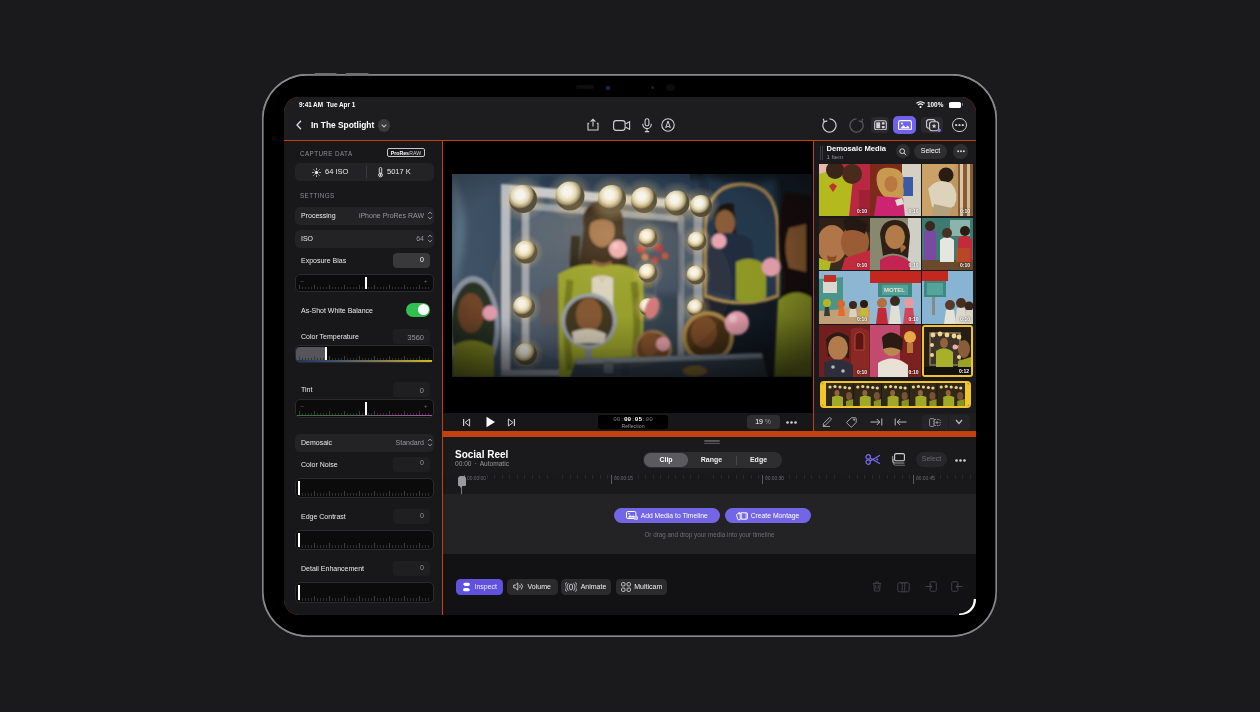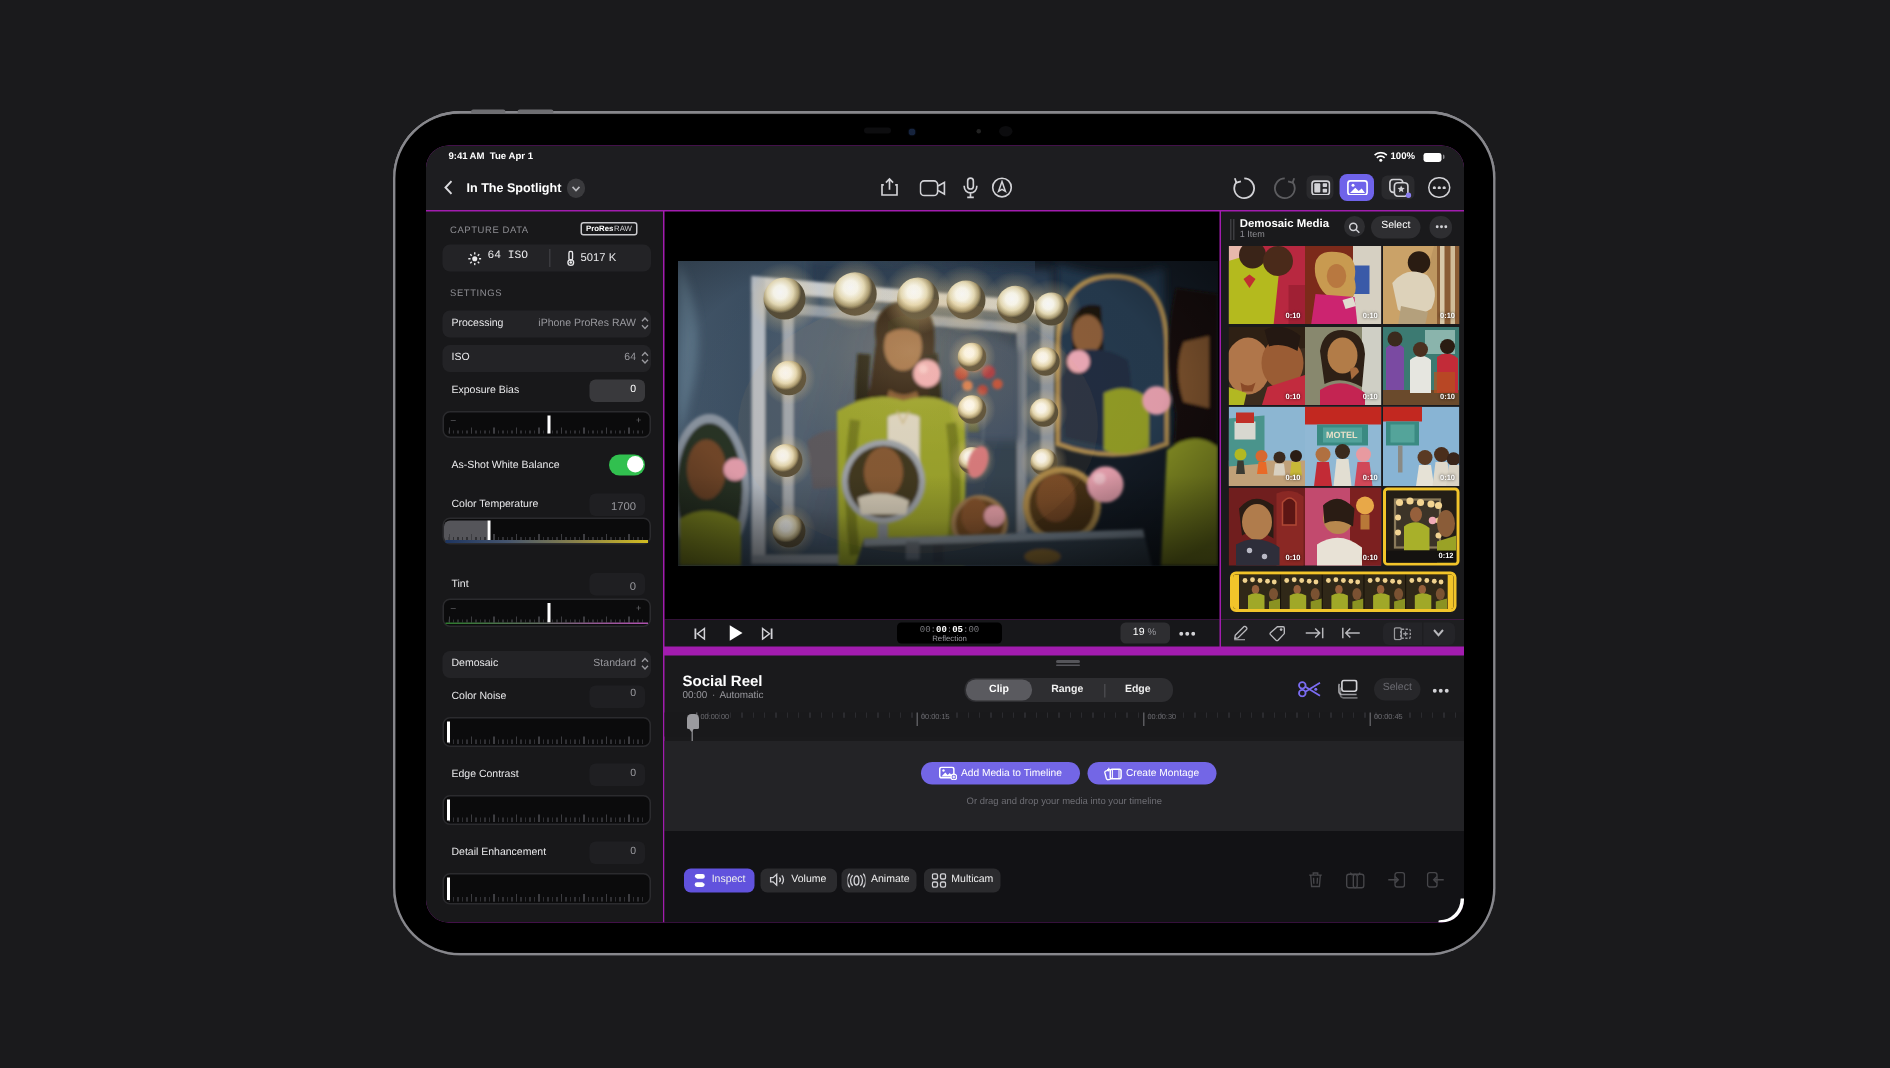--- a/index.html
+++ b/index.html
@@ -3,21 +3,21 @@
 <meta charset="utf-8">
 <style>
   * { margin:0; padding:0; box-sizing:border-box; -webkit-font-smoothing: antialiased; }
   html,body { width:1260px; height:712px; overflow:hidden; }
   body { background:#1a1a1c; font-family:"Liberation Sans", sans-serif; }
   #stage { position:relative; width:1260px; height:712px; background:#1a1a1c; will-change:transform; }
   #ipad { position:absolute; left:262px; top:74px; width:735px; height:563px;
           background:#000; border-radius:45px;
           box-shadow: inset 0 0 0 1.6px #87878c, inset 0 1.6px 0.5px #9c9ca0, inset 0 -1.6px 0.5px #5a5a5e; }
   #screen { position:absolute; left:284px; top:97px; width:692px; height:518px;
-            background:#a21caf; border-radius:15px; overflow:hidden; }
+            background:#c2410c; border-radius:15px; overflow:hidden; }
   .abs { position:absolute; }
   .lbl { color:#8e8e93; font-size:6.3px; letter-spacing:0.4px; }
   .row-lbl { color:#e9e9eb; font-size:7px; }
   .val { color:#98989d; font-size:7px; }
   .box { position:absolute; left:10.5px; width:139px; background:#232326; border-radius:5px; }
   .slider { position:absolute; left:10.5px; width:139px; background:#0b0b0c;
             border:1px solid #2b2b2e; border-radius:5px; }
   .ticks { position:absolute; left:3px; right:3px; bottom:1.5px; height:4.5px;
            background:
              repeating-linear-gradient(90deg,#3d3d41 0,#3d3d41 1px,transparent 1px,transparent 15px),
@@ -127,21 +127,21 @@
       <div class="abs" style="left:103px;top:7px;width:38px;height:9.5px;border:0.7px solid #c8c8cc;border-radius:2px;
            color:#fff;font-size:5.2px;font-weight:bold;text-align:center;padding-top:1.7px;">ProRes <span style="font-weight:normal;color:#cfcfd3;">RAW</span></div>
       <div class="box" style="top:22.5px;height:18px;"></div>
       <div class="abs" style="left:82px;top:25.5px;width:1px;height:12px;background:#3a3a3e;"></div>
       <svg class="abs" style="left:28px;top:27px;" width="9" height="9" viewBox="0 0 9 9">
         <circle cx="4.5" cy="4.5" r="1.7" fill="#e9e9eb"></circle>
         <g stroke="#e9e9eb" stroke-width="0.9">
           <path d="M4.5 0.2 L4.5 1.7 M4.5 7.3 L4.5 8.8 M0.2 4.5 L1.7 4.5 M7.3 4.5 L8.8 4.5 M1.5 1.5 L2.5 2.5 M6.5 6.5 L7.5 7.5 M7.5 1.5 L6.5 2.5 M2.5 6.5 L1.5 7.5"></path>
         </g>
       </svg>
-      <div class="abs" style="left:41px;top:26.5px;color:#e9e9eb;font-size:7.5px;font-family:Liberation Mono, monospace;">64 ISO</div>
+      <div class="abs" style="left:41px;top:26.5px;color:#e9e9eb;font-size:7.5px;">64 ISO</div>
       <svg class="abs" style="left:93px;top:26px;" width="7" height="11" viewBox="0 0 7 11">
         <rect x="2.3" y="0.5" width="2.4" height="6" rx="1.2" fill="none" stroke="#e9e9eb" stroke-width="0.9"></rect>
         <circle cx="3.5" cy="8" r="1.9" fill="none" stroke="#e9e9eb" stroke-width="0.9"></circle>
         <circle cx="3.5" cy="8" r="0.9" fill="#e9e9eb"></circle>
       </svg>
       <div class="abs" style="left:103px;top:26.5px;color:#e9e9eb;font-size:7.5px;">5017 K</div>
       <div class="abs lbl" style="left:16px;top:51.5px;">SETTINGS</div>
 
       <div class="box" style="top:66.5px;height:18px;"></div>
       <div class="abs row-lbl" style="left:17px;top:71.5px;">Processing</div>
@@ -165,21 +165,21 @@
         <div class="abs" style="left:5px;top:3px;color:#6e6e72;font-size:6px;">–</div>
         <div class="abs" style="right:5px;top:3px;color:#6e6e72;font-size:6px;">+</div>
       </div>
 
       <div class="abs row-lbl" style="left:17px;top:166.5px;">As-Shot White Balance</div>
       <div class="abs" style="left:122px;top:162.5px;width:24px;height:13.5px;background:#31c04f;border-radius:7px;"></div>
       <div class="abs" style="left:134.2px;top:163.6px;width:11.2px;height:11.2px;background:#fff;border-radius:50%;"></div>
 
       <div class="abs row-lbl" style="left:17px;top:192px;">Color Temperature</div>
       <div class="abs" style="left:109px;top:188px;width:37px;height:15px;background:#1f1f22;border-radius:4px;"></div>
-      <div class="abs val" style="left:109px;top:192px;width:31px;text-align:right;font-size:7.5px;">1700</div>
+      <div class="abs val" style="left:109px;top:192px;width:31px;text-align:right;font-size:7.5px;">3560</div>
       <div class="slider" style="top:204.5px;height:18px;">
         <div class="abs" style="left:0.5px;top:0.5px;width:29px;height:15px;background:#55555a;border-radius:4px 0 0 4px;"></div>
         <div class="ticks"></div>
         <div class="handle" style="left:29.5px;width:2.2px;top:0.5px;bottom:0.5px;"></div>
         <div class="abs" style="left:1px;right:1px;bottom:0.5px;height:1.6px;background:linear-gradient(90deg,#1e3560 0%,#44546e 30%,#8a824a 65%,#d2bc20 100%);"></div>
       </div>
 
       <div class="abs row-lbl" style="left:17px;top:245px;">Tint</div>
       <div class="abs" style="left:109px;top:241px;width:37px;height:15px;background:#1f1f22;border-radius:4px;"></div>
       <div class="abs val" style="left:109px;top:245px;width:31px;text-align:right;font-size:7.5px;">0</div>

